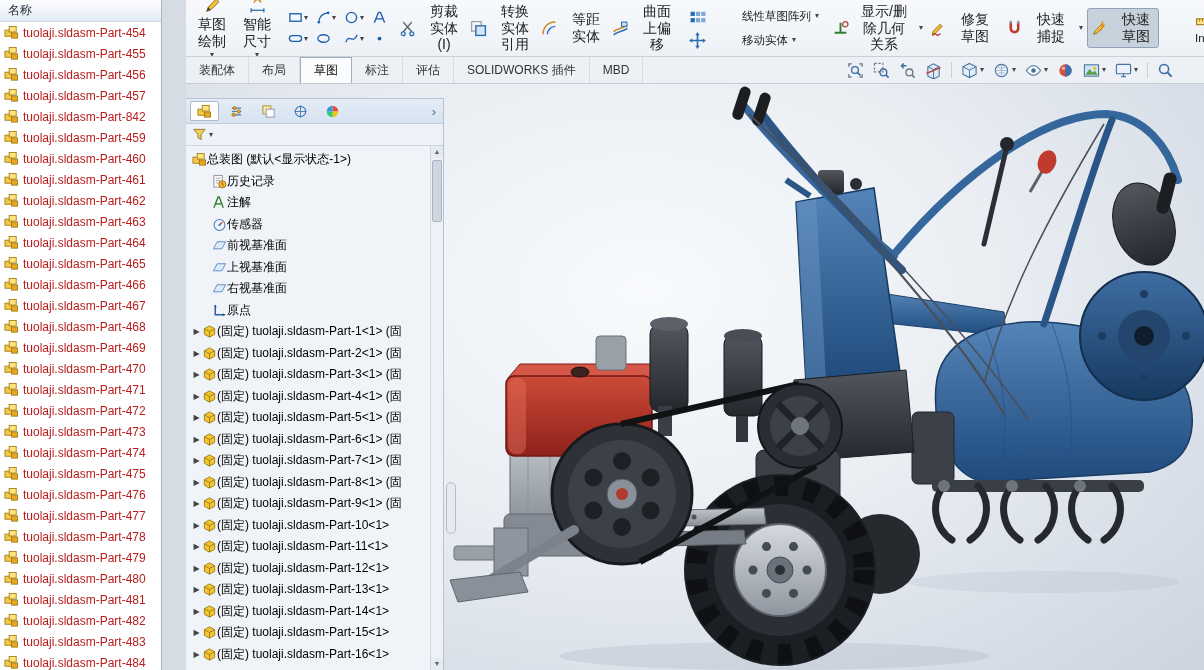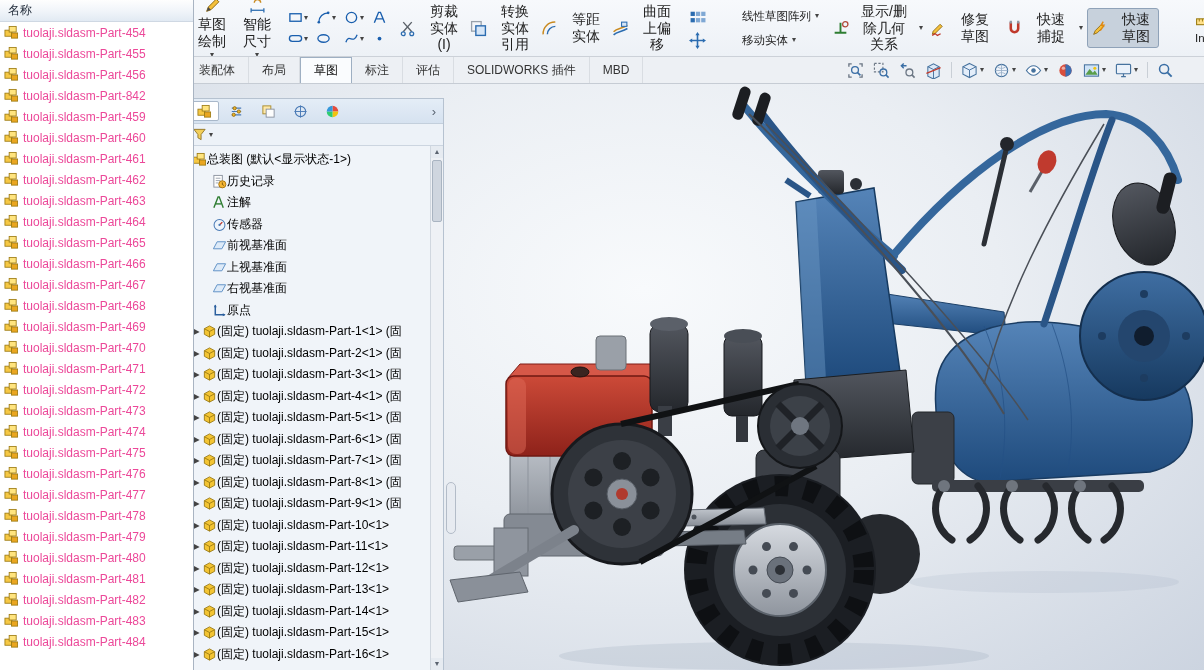--- a/index.html
+++ b/index.html
@@ -5,27 +5,27 @@
   * { margin:0; padding:0; box-sizing:border-box; }
   html,body { width:1204px; height:670px; overflow:hidden;
     font-family:"Liberation Sans","DejaVu Sans",sans-serif; font-size:12px; background:#d6dce4; }
   svg { display:block; }
   .tic { width:15px; height:15px; flex:none; }
   .ri  { width:17px; height:17px; flex:none; }
   .si  { width:15px; height:15px; flex:none; }
   .hicon { width:17px; height:17px; flex:none; }
 
   
-  .file-panel { position:absolute; left:0; top:0; bottom:0; width:194px; background:#fff;
+  .file-panel { position:absolute; left:0; top:0; bottom:0; width:162px; background:#fff;
     border-right:1px solid #a9b4c2; overflow:hidden; z-index:4; }
   .file-header { height:22px; display:flex; align-items:center; padding-left:8px;
     background:linear-gradient(#fefefe,#f0f4f9 55%,#e2eaf3); border-bottom:1px solid #cfd8e3;
     color:#1f2a38; }
   .file-row { height:21px; display:flex; align-items:center; gap:4px; padding-left:4px; }
-  .ft { color:#ec4899; white-space:nowrap; }
+  .ft { color:#b91c1c; white-space:nowrap; }
 
   
   .main { position:absolute; left:186px; top:0; right:0; bottom:0; }
 
   
   .ribbon { height:57px; background:linear-gradient(#f7f9fc,#edf1f6); border-bottom:1px solid #ccd1d8;
     display:flex; align-items:center; gap:1px; padding:2px 4px; overflow:hidden; }
   .rb { display:flex; align-items:center; justify-content:center; border-radius:3px; padding:2px 3px; color:#222; }
   .rb.col { flex-direction:column; gap:2px; align-self:stretch; }
   .rb.row { flex-direction:row; gap:9px; }
@@ -297,20 +297,26 @@
         <svg class="tic">
           <use href="#sym-asm" xlink:href="#sym-asm"></use>
         </svg>
         <span class="ft">tuolaji.sldasm-Part-455</span>
       </div>
       <div class="file-row">
         <svg class="tic">
           <use href="#sym-asm" xlink:href="#sym-asm"></use>
         </svg>
         <span class="ft">tuolaji.sldasm-Part-456</span>
+      </div>
+      <div class="file-row">
+        <svg class="tic">
+          <use href="#sym-asm" xlink:href="#sym-asm"></use>
+        </svg>
+        <span class="ft">tuolaji.sldasm-Part-457</span>
       </div>
       <div class="file-row">
         <svg class="tic">
           <use href="#sym-asm" xlink:href="#sym-asm"></use>
         </svg>
         <span class="ft">tuolaji.sldasm-Part-842</span>
       </div>
       <div class="file-row">
         <svg class="tic">
           <use href="#sym-asm" xlink:href="#sym-asm"></use>

